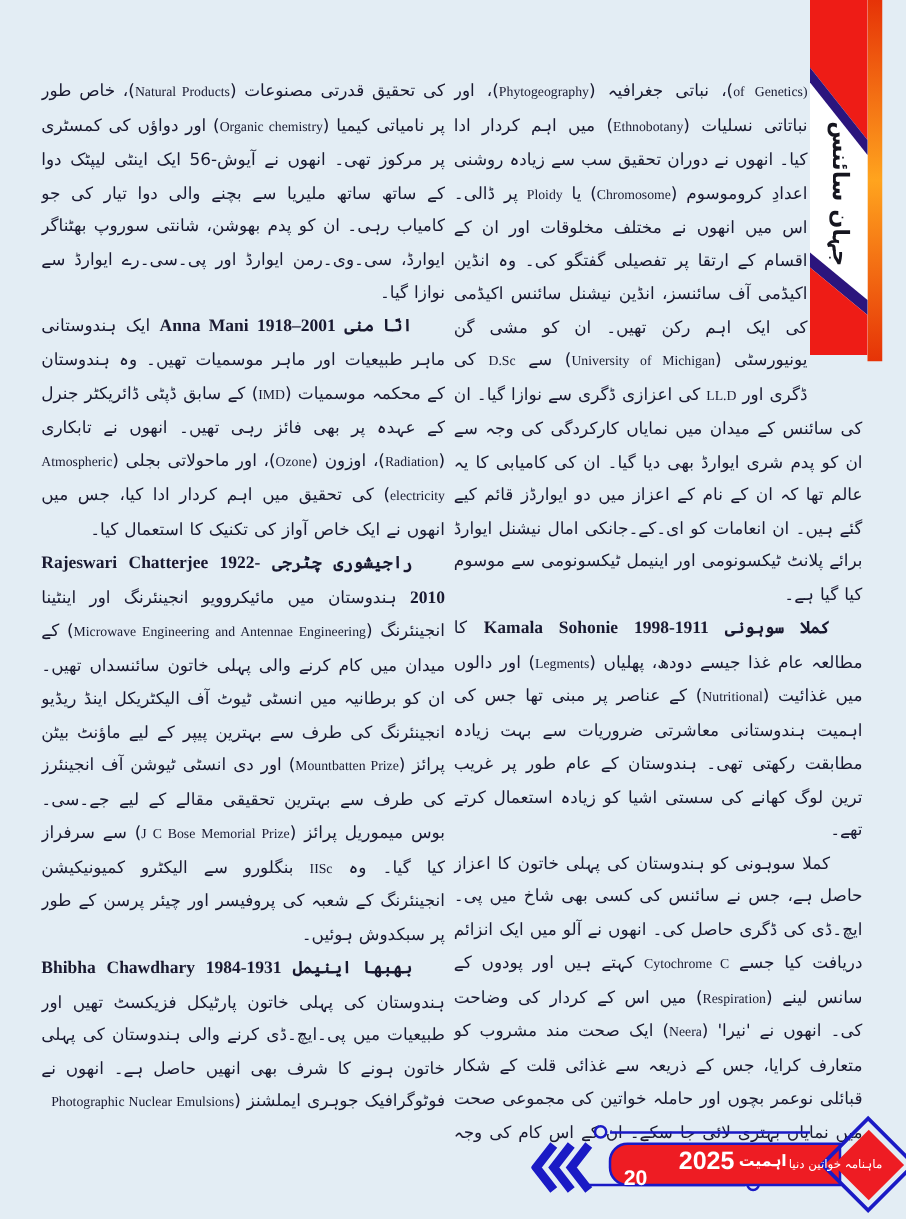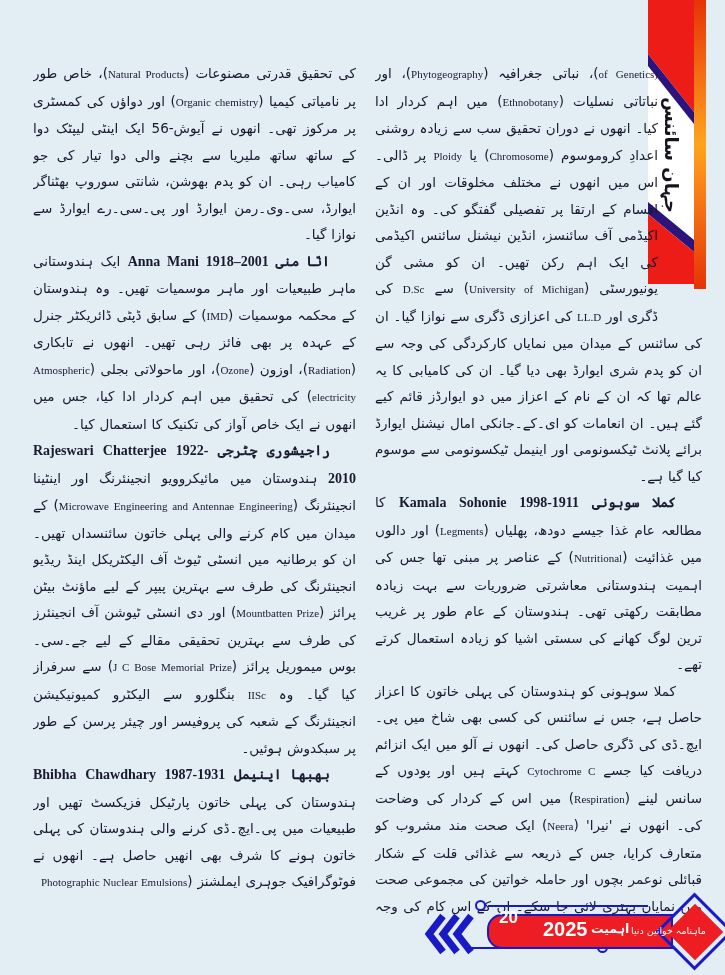--- a/index.html
+++ b/index.html
@@ -4,21 +4,21 @@
 <style>
   html,body{margin:0;padding:0;}
   body{
     width:725px;height:975px;position:relative;overflow:hidden;
     background:#e3edf4;
     font-family:"DejaVu Sans",sans-serif;
     color:#191930;
   }
   
   .col{position:absolute;overflow:hidden;}
-  .col-right{left:363px;top:60px;width:327px;height:854px;margin-left:12px;}
+  .col-right{left:363px;top:60px;width:327px;height:854px;}
   .col-left{left:33px;top:60px;width:323px;height:856px;}
   .tab-spacer{float:right;width:44px;height:246px;}
   .para{
     margin:0;direction:rtl;text-align:justify;
     font-size:13.5px;line-height:26.5px;
     word-spacing:0.5px;
   }
   .para.indent{text-indent:26px;}
   .seg-ur{font-family:"DejaVu Sans",sans-serif;}
   .seg-ur-b{font-family:Liberation Sans, sans-serif;font-weight:bold;}
@@ -56,21 +56,21 @@
   .diamond-inner{
     position:absolute;left:675px;top:32px;width:40px;height:40px;
     background:#ee1c23;transform:rotate(45deg);z-index:3;
   }
   .diamond-outline{
     position:absolute;left:667px;top:24px;width:55px;height:55px;
     border:3px solid #1a1ac5;transform:rotate(45deg);
     box-sizing:border-box;z-index:4;background:transparent;
   }
   .banner-text{position:absolute;color:#ffffff;z-index:5;white-space:nowrap;}
-  .bt-pageno{left:499px;top:28px;font-family:"Liberation Sans",sans-serif;font-weight:bold;font-size:17px;text-align:right;}
+  .bt-pageno{left:499px;top:53px;font-family:"Liberation Sans",sans-serif;font-weight:bold;font-size:17px;text-align:right;}
   .bt-year{left:543px;top:38px;font-family:"Liberation Sans",sans-serif;font-weight:bold;font-size:20px;}
   .bt-month{left:591px;top:41px;font-family:"DejaVu Sans",sans-serif;font-weight:bold;font-size:12.5px;direction:rtl;}
   .bt-mag{left:631px;top:45px;font-family:"DejaVu Sans",sans-serif;font-size:9.5px;direction:rtl;text-align:right;}
 </style>
 </head>
 <body>
 
 <div class="side-tab">
   <svg width="58" height="300" viewBox="0 0 58 300">
     <defs>
@@ -95,21 +95,21 @@
   <section class="col col-right">
     <div class="tab-spacer"></div>
   <p class="para" dir="rtl"><span class="seg-en">(of Genetics</span><span class="seg-ur">)، نباتی جغرافیہ (</span><span class="seg-en">Phytogeography</span><span class="seg-ur">)، اور نباتاتی نسلیات (</span><span class="seg-en">Ethnobotany</span><span class="seg-ur">) میں اہم کردار ادا کیا۔ انھوں نے دوران تحقیق سب سے زیادہ روشنی اعدادِ کروموسوم (</span><span class="seg-en">Chromosome</span><span class="seg-ur">) یا </span><span class="seg-en">Ploidy</span><span class="seg-ur"> پر ڈالی۔ اس میں انھوں نے مختلف مخلوقات اور ان کے اقسام کے ارتقا پر تفصیلی گفتگو کی۔ وہ انڈین اکیڈمی آف سائنسز، انڈین نیشنل سائنس اکیڈمی کی ایک اہم رکن تھیں۔ ان کو مشی گن یونیورسٹی (</span><span class="seg-en">University of Michigan</span><span class="seg-ur">) سے </span><span class="seg-en">D.Sc</span><span class="seg-ur"> کی ڈگری اور </span><span class="seg-en">LL.D</span><span class="seg-ur"> کی اعزازی ڈگری سے نوازا گیا۔ ان کی سائنس کے میدان میں نمایاں کارکردگی کی وجہ سے ان کو پدم شری ایوارڈ بھی دیا گیا۔ ان کی کامیابی کا یہ عالم تھا کہ ان کے نام کے اعزاز میں دو ایوارڈز قائم کیے گئے ہیں۔ ان انعامات کو ای۔کے۔جانکی امال نیشنل ایوارڈ برائے پلانٹ ٹیکسونومی اور اینیمل ٹیکسونومی سے موسوم کیا گیا ہے۔</span></p>
       <p class="para indent" dir="rtl"><span class="seg-ur-b">کملا سوہونی </span><span class="seg-en-b">1911-1998 Kamala Sohonie</span><span class="seg-ur"> کا مطالعہ عام غذا جیسے دودھ، پھلیاں (</span><span class="seg-en">Legments</span><span class="seg-ur">) اور دالوں میں غذائیت (</span><span class="seg-en">Nutritional</span><span class="seg-ur">) کے عناصر پر مبنی تھا جس کی اہمیت ہندوستانی معاشرتی ضروریات سے بہت زیادہ مطابقت رکھتی تھی۔ ہندوستان کے عام طور پر غریب ترین لوگ کھانے کی سستی اشیا کو زیادہ استعمال کرتے تھے۔</span></p>
       <p class="para indent" dir="rtl"><span class="seg-ur">کملا سوہونی کو ہندوستان کی پہلی خاتون کا اعزاز حاصل ہے، جس نے سائنس کی کسی بھی شاخ میں پی۔ایچ۔ڈی کی ڈگری حاصل کی۔ انھوں نے آلو میں ایک انزائم دریافت کیا جسے </span><span class="seg-en">Cytochrome C</span><span class="seg-ur"> کہتے ہیں اور پودوں کے سانس لینے (</span><span class="seg-en">Respiration</span><span class="seg-ur">) میں اس کے کردار کی وضاحت کی۔ انھوں نے 'نیرا' (</span><span class="seg-en">Neera</span><span class="seg-ur">) ایک صحت مند مشروب کو متعارف کرایا، جس کے ذریعہ سے غذائی قلت کے شکار قبائلی نوعمر بچوں اور حاملہ خواتین کی مجموعی صحت میں نمایاں بہتری لائی جا سکے۔ ان کے اس کام کی وجہ سے حکومت ہند نے ان کو راشٹرپتی ایوارڈ سے نوازا تھا۔</span></p>
     </section>
   <section class="col col-left">
       <p class="para" dir="rtl"><span class="seg-ur">کی تحقیق قدرتی مصنوعات (</span><span class="seg-en">Natural Products</span><span class="seg-ur">)، خاص طور پر نامیاتی کیمیا (</span><span class="seg-en">Organic chemistry</span><span class="seg-ur">) اور دواؤں کی کمسٹری پر مرکوز تھی۔ انھوں نے آیوش-56 ایک اینٹی لیپٹک دوا کے ساتھ ساتھ ملیریا سے بچنے والی دوا تیار کی جو کامیاب رہی۔ ان کو پدم بھوشن، شانتی سوروپ بھٹناگر ایوارڈ، سی۔وی۔رمن ایوارڈ اور پی۔سی۔رے ایوارڈ سے نوازا گیا۔</span></p>
       <p class="para indent" dir="rtl"><span class="seg-ur-b">انّا منی </span><span class="seg-en-b">Anna Mani 1918–2001</span><span class="seg-ur"> ایک ہندوستانی ماہر طبیعیات اور ماہر موسمیات تھیں۔ وہ ہندوستان کے محکمہ موسمیات (</span><span class="seg-en">IMD</span><span class="seg-ur">) کے سابق ڈپٹی ڈائریکٹر جنرل کے عہدہ پر بھی فائز رہی تھیں۔ انھوں نے تابکاری (</span><span class="seg-en">Radiation</span><span class="seg-ur">)، اوزون (</span><span class="seg-en">Ozone</span><span class="seg-ur">)، اور ماحولاتی بجلی (</span><span class="seg-en">Atmospheric electricity</span><span class="seg-ur">) کی تحقیق میں اہم کردار ادا کیا، جس میں انھوں نے ایک خاص آواز کی تکنیک کا استعمال کیا۔</span></p>
       <p class="para indent" dir="rtl"><span class="seg-ur-b">راجیشوری چٹرجی </span><span class="seg-en-b">Rajeswari Chatterjee 1922-2010</span><span class="seg-ur"> ہندوستان میں مائیکروویو انجینئرنگ اور اینٹینا انجینئرنگ (</span><span class="seg-en">Microwave Engineering and Antennae Engineering</span><span class="seg-ur">) کے میدان میں کام کرنے والی پہلی خاتون سائنسداں تھیں۔ ان کو برطانیہ میں انسٹی ٹیوٹ آف الیکٹریکل اینڈ ریڈیو انجینئرنگ کی طرف سے بہترین پیپر کے لیے ماؤنٹ بیٹن پرائز (</span><span class="seg-en">Mountbatten Prize</span><span class="seg-ur">) اور دی انسٹی ٹیوشن آف انجینئرز کی طرف سے بہترین تحقیقی مقالے کے لیے جے۔سی۔بوس میموریل پرائز (</span><span class="seg-en">J C Bose Memorial Prize</span><span class="seg-ur">) سے سرفراز کیا گیا۔ وہ </span><span class="seg-en">IISc</span><span class="seg-ur"> بنگلورو سے الیکٹرو کمیونیکیشن انجینئرنگ کے شعبہ کی پروفیسر اور چیئر پرسن کے طور پر سبکدوش ہوئیں۔</span></p>
-      <p class="para indent" dir="rtl"><span class="seg-ur-b">بھبھا اینیمل </span><span class="seg-en-b">1931-1987 Bhibha Chawdhary</span><span class="seg-ur"> ہندوستان کی پہلی خاتون پارٹیکل فزیکسٹ تھیں اور طبیعیات میں پی۔ایچ۔ڈی کرنے والی ہندوستان کی پہلی خاتون ہونے کا شرف بھی انھیں حاصل ہے۔ انھوں نے فوٹوگرافیک جوہری ایملشنز (</span><span class="seg-en">Photographic Nuclear Emulsions</span></p>
+      <p class="para indent" dir="rtl"><span class="seg-ur-b">بھبھا اینیمل </span><span class="seg-en-b">1931-1984 Bhibha Chawdhary</span><span class="seg-ur"> ہندوستان کی پہلی خاتون پارٹیکل فزیکسٹ تھیں اور طبیعیات میں پی۔ایچ۔ڈی کرنے والی ہندوستان کی پہلی خاتون ہونے کا شرف بھی انھیں حاصل ہے۔ انھوں نے فوٹوگرافیک جوہری ایملشنز (</span><span class="seg-en">Photographic Nuclear Emulsions</span></p>
     </section>
 </main>
 
 <footer class="footer">
   <div class="rule rule-top"></div>
   <div class="dot dot-top"></div>
   <div class="rule rule-bottom"></div>
   <div class="dot dot-bottom"></div>
 
   <svg class="chevrons" width="52" height="44" viewBox="0 0 52 44">

